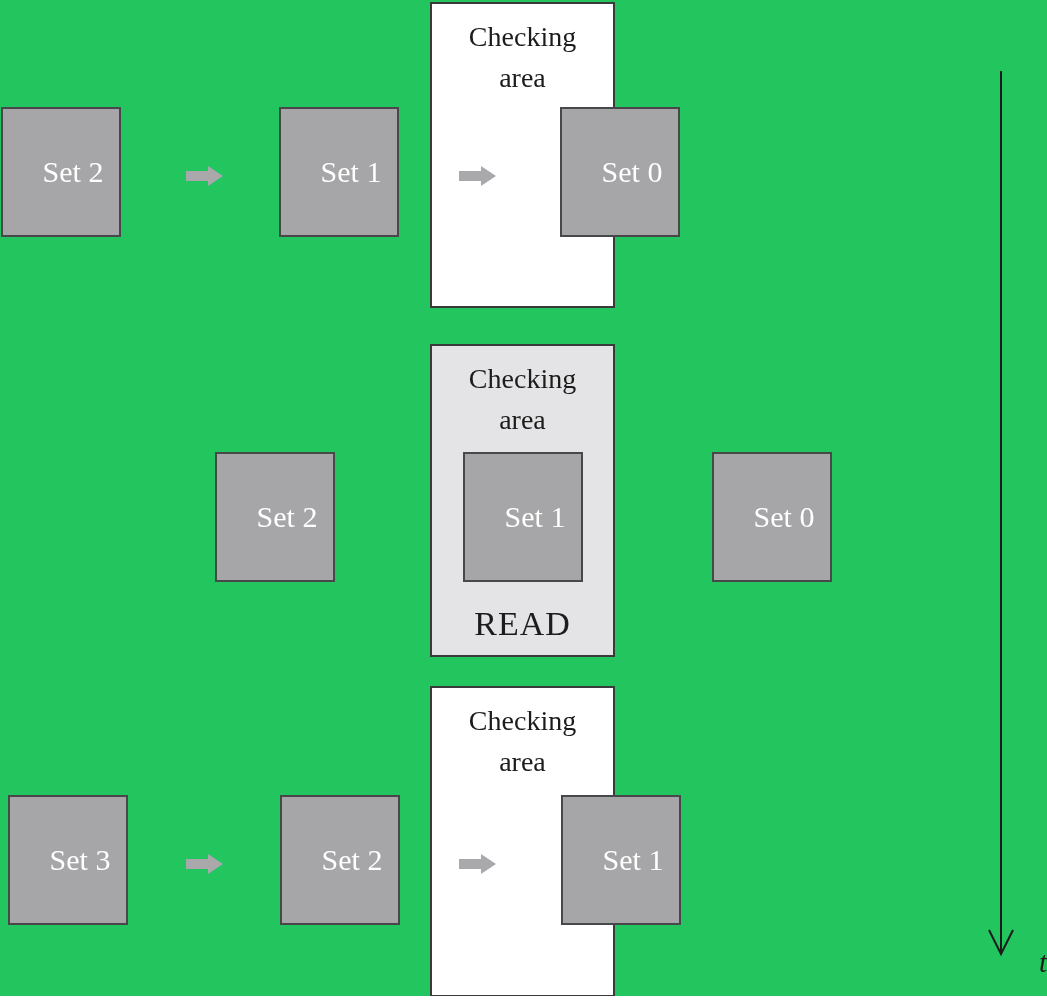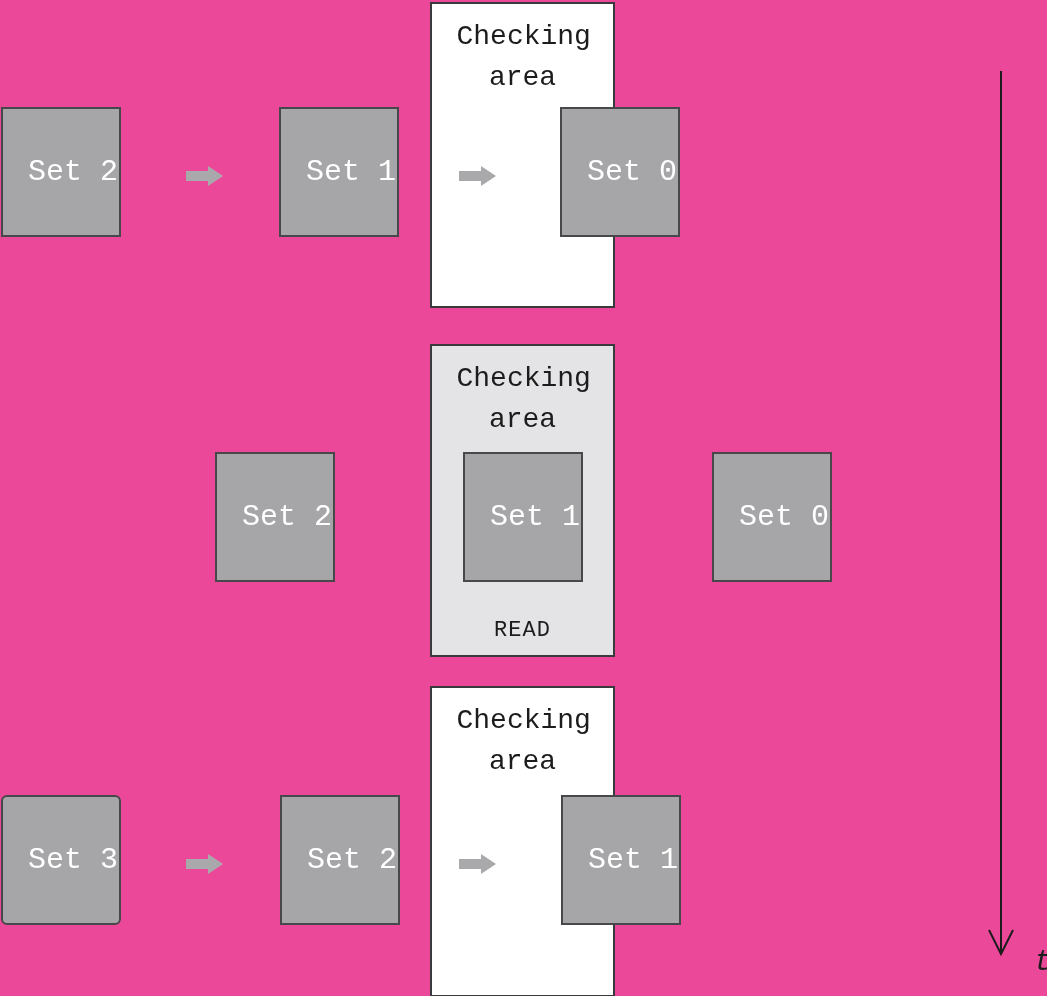--- a/index.html
+++ b/index.html
@@ -1,22 +1,22 @@
 <!DOCTYPE html>
 <html><head>
 <meta charset="utf-8">
 <style>
   * { margin: 0; padding: 0; box-sizing: border-box; }
   html, body { background: #ffffff; }
   .canvas {
     position: relative;
     width: 1047px;
     height: 996px;
-    background: #ec4899;
-    font-family: Liberation Mono, monospace;
+    background: #22c55e;
+    font-family: Liberation Serif, serif;
     overflow: hidden;
   }
 
   
   .checking {
     position: absolute;
     left: 430px;
     width: 185px;
     border: 2px solid #3a3a3c;
     background: #ffffff;
@@ -32,21 +32,21 @@
     text-align: center;
     font-size: 28px;
     line-height: 41px;
     color: #1c1c1c;
   }
   .read-label {
     position: absolute;
     left: 0; right: 0;
     bottom: 12px;
     text-align: center;
-    font-size: 22px;
+    font-size: 34px;
     letter-spacing: 1px;
     color: #1c1c1c;
   }
 
   
   .setbox {
     position: absolute;
     width: 120px;
     height: 130px;
     background: #a6a6a8;
@@ -64,21 +64,21 @@
   }
   
   .s1-b0 { left: 1px;   top: 107px; }
   .s1-b1 { left: 279px; top: 107px; }
   .s1-b2 { left: 560px; top: 107px; }
   
   .s2-b0 { left: 215px; top: 452px; }
   .s2-b1 { left: 463px; top: 452px; }
   .s2-b2 { left: 712px; top: 452px; }
   
-  .s3-b0 { left: 1px;   top: 795px; border-radius: 6px; }
+  .s3-b0 { left: 8px;   top: 795px; }
   .s3-b1 { left: 280px; top: 795px; }
   .s3-b2 { left: 561px; top: 795px; }
 
   
   .block-arrow {
     position: absolute;
     display: flex;
     align-items: center;
     z-index: 3;
   }

